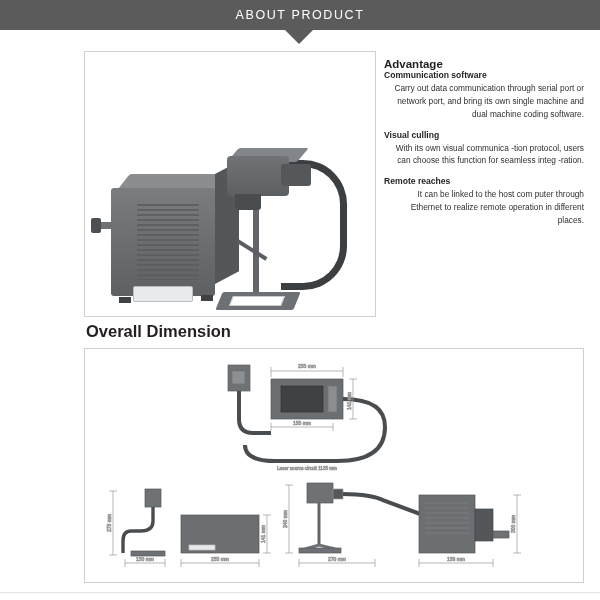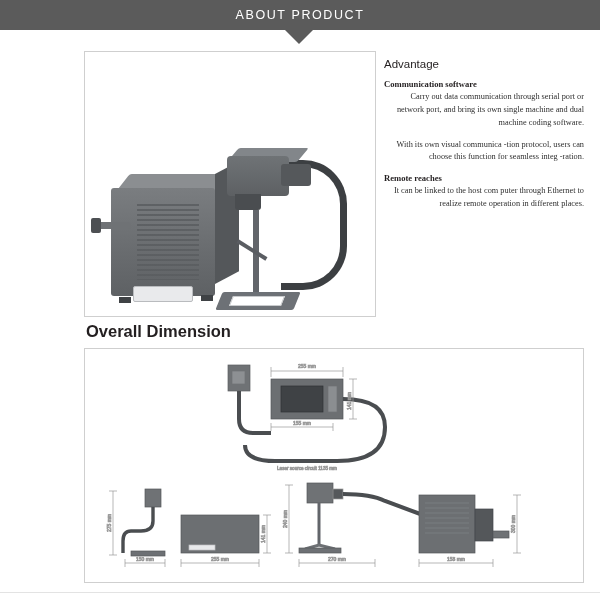--- a/index.html
+++ b/index.html
@@ -124,23 +124,23 @@
     border-top: 7px solid #3c3f42;
     border-bottom: 7px solid #3c3f42;
     border-radius: 0 44px 44px 0;
   }
 
   
   .advantage {
     position: absolute; left: 384px; top: 58px; width: 200px;
   }
   .adv-title {
-    font-size: 11.5px; font-weight: normal; color: #231f20; margin-bottom: 9px;
-  }
-  .adv-block { margin-bottom: 9px; font-family: Liberation Serif, serif; }
+    font-size: 11.5px; font-weight: bold; color: #231f20; 
+  }
+  .adv-block { margin-bottom: 9px; }
   .adv-h { font-size: 8.6px; font-weight: bold; color: #231f20; margin-bottom: 2px; }
   .adv-p { font-size: 8.3px; color: #2f2f2f; line-height: 1.55; text-align: right; }
 
   
   .dim-title {
     position: absolute; left: 86px; top: 322px;
     font-size: 16.5px; font-weight: bold; color: #231f20; text-align: center;
   }
   .dim-panel {
     position: absolute; left: 84px; top: 348px; width: 500px; height: 235px;
@@ -191,20 +191,21 @@
 
 <div class="advantage">
   <div class="adv-title">Advantage</div>
 
   <div class="adv-block">
     <div class="adv-h">Communication software</div>
     <div class="adv-p">Carry out data communication through serial port or network port, and bring its own single machine and dual machine coding software.</div>
   </div>
 
   <div class="adv-block">
+    <div class="adv-h">Visual culling</div>
     <div class="adv-p">With its own visual communica -tion protocol, users can choose this function for seamless integ -ration.</div>
   </div>
 
   <div class="adv-block">
     <div class="adv-h">Remote reaches</div>
     <div class="adv-p">It can be linked to the host com puter through Ethernet to realize remote operation in different places.</div>
   </div>
 
   <div class="adv-block">
   </div>

